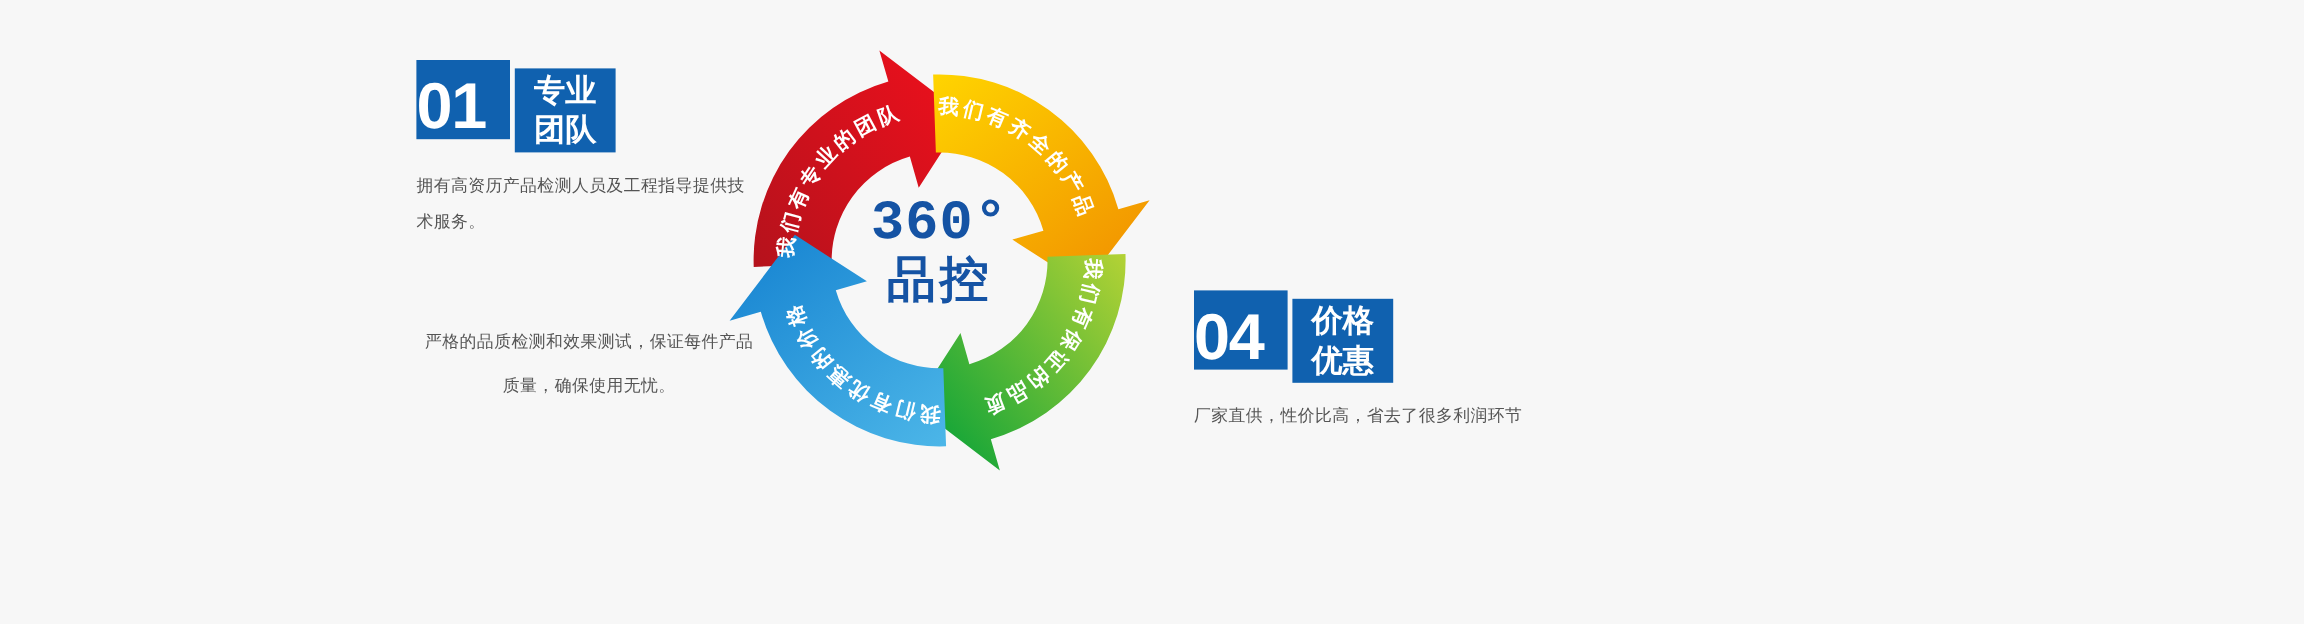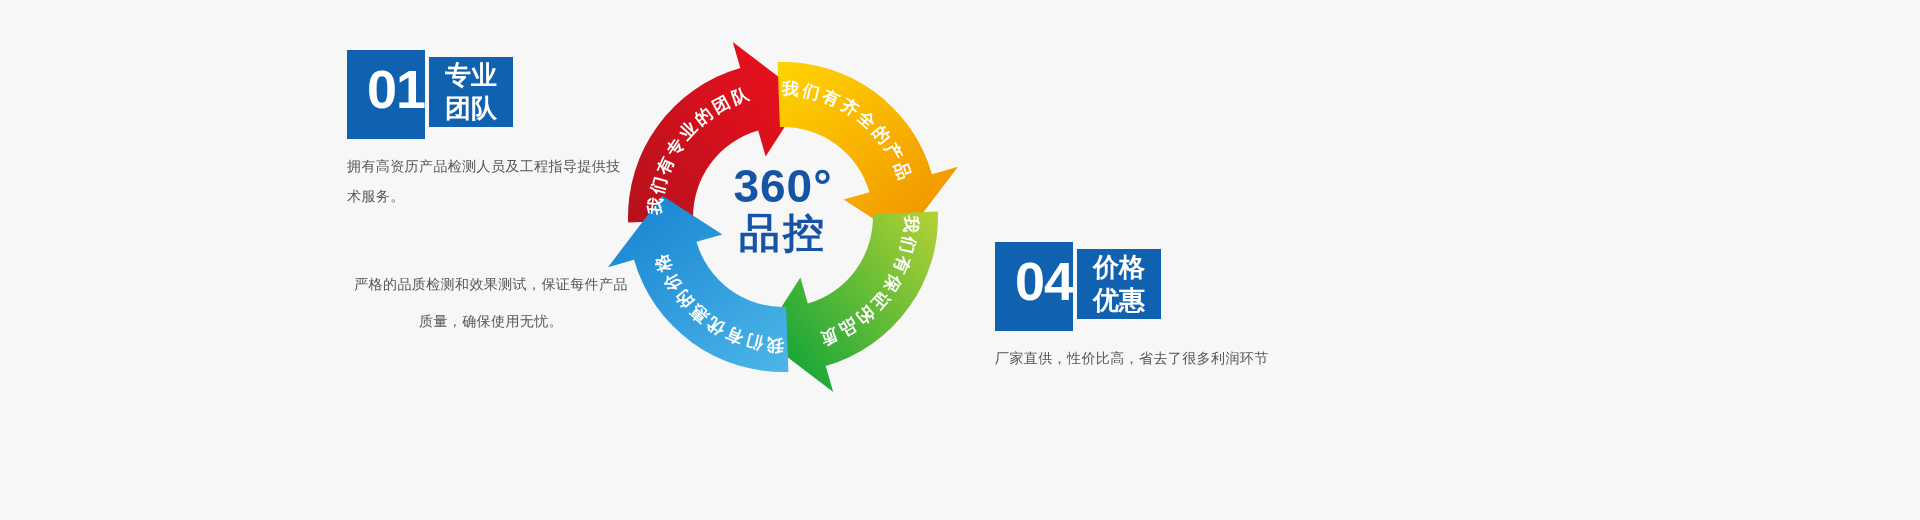--- a/index.html
+++ b/index.html
@@ -16,23 +16,23 @@
     font-family:"Liberation Sans","DejaVu Sans",sans-serif;
   }
   
   .feature{position:absolute;}
   .f1{left:347px;top:50px;width:290px;}
   .f2{left:1000px;top:28px;width:340px;}
   .f3{left:352px;top:252px;width:290px;}
   .f4{left:995px;top:242px;width:340px;}
   .fhead{display:flex;align-items:flex-start;}
   .fnum{
-    width:78px;height:89px;flex:0 0 78px;
+    width:78px;height:66px;flex:0 0 78px;
     background:var(--accent-blue);color:#fff;
-    font-size:54px;font-weight:700;line-height:78px;text-align:right;
+    font-size:54px;font-weight:700;line-height:78px;text-align:left;
     letter-spacing:-1px;
   }
   .ftitle{
     margin-left:4px;margin-top:7px;
     background:var(--accent-blue);color:#fff;
     font-size:26px;font-weight:700;line-height:33px;
     padding:2px 16px;text-align:center;
     display:flex;flex-direction:column;justify-content:center;
   }
   .ftitle span{display:block;}
@@ -48,21 +48,21 @@
   .wheel svg{display:block;width:440px;height:440px;}
   .arc-text{
     font-size:17px;font-weight:700;fill:#ffffff;letter-spacing:3px;
     font-family:"Liberation Sans","DejaVu Sans",sans-serif;
   }
   .wheel-center{
     position:absolute;left:50%;top:48%;transform:translate(-50%,-50%);
     text-align:center;color:var(--center-blue);
   }
   .wheel-center .deg{
-    font-family:Liberation Sans, sans-serif;
+    font-family:Liberation Mono, monospace;
     font-size:46px;font-weight:700;line-height:48px;letter-spacing:1px;
   }
   .wheel-center .lab{
     font-size:41px;font-weight:700;letter-spacing:3px;line-height:42px;
     margin-top:2px;
   }
 </style>
 </head>
 <body>
 

